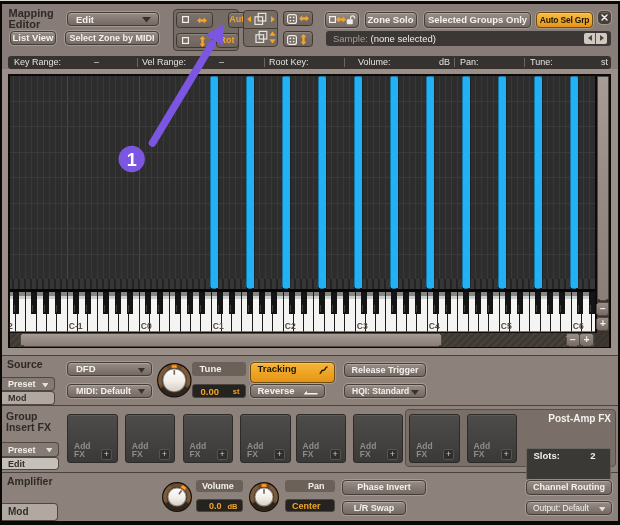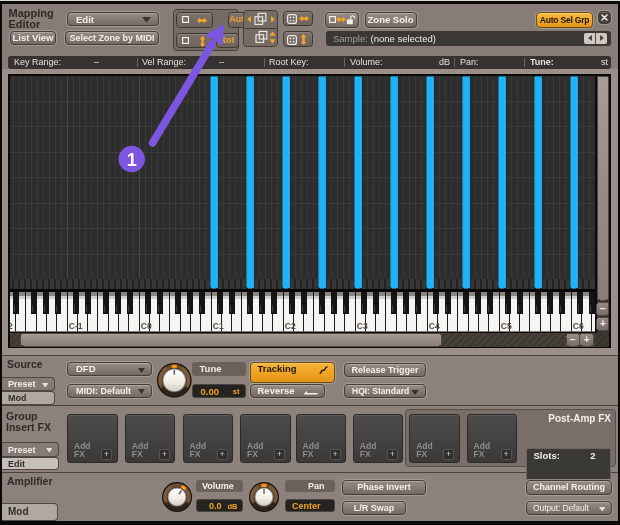--- a/index.html
+++ b/index.html
@@ -73,20 +73,21 @@
     </div>
     <div class="btn" style="left:325px;top:11.5px;width:34px;height:16.5px;line-height:14px;"><svg width="7" height="7" viewBox="0 0 7 7" style="display:inline-block;vertical-align:middle">
         <rect x="0.6" y="0.6" width="5.8" height="5.8" fill="none" stroke="#f2efec" stroke-width="1.2"></rect>
       </svg><svg width="10" height="7" viewBox="0 0 10 7" style="display:inline-block;vertical-align:middle">
         <path d="M0 3.5 L3.2 0.6 V2.3 H6.8 V0.6 L10 3.5 L6.8 6.4 V4.7 H3.2 V6.4 Z" fill="#f2a42c"></path>
       </svg><svg width="10" height="10" viewBox="0 0 10 10" style="display:inline-block;vertical-align:middle">
         <path d="M4.6 4.2 V2.8 A2 2 0 0 1 8.6 2.8 V3.6" fill="none" stroke="#efece8" stroke-width="1.2"></path>
         <rect x="0.8" y="4.2" width="6" height="5" rx="0.8" fill="#efece8"></rect>
       </svg></div>
     <div class="btn" style="left:364.5px;top:11.5px;width:52px;height:16px;line-height:14px;">Zone Solo</div>
+    <div class="btn" style="left:424px;top:11.5px;width:107px;height:16px;line-height:14px;">Selected Groups Only</div>
     <div class="btn" style="left:536px;top:11.5px;width:57px;height:16px;line-height:14px;font-size:8.5px;letter-spacing:-0.2px;background:linear-gradient(180deg,#f7bb45 0%,#f0a828 55%,#e3941a 100%);color:#1d1508;border-color:#6b4e10;">Auto Sel Grp</div>
     <div class="btn" style="left:597.5px;top:10.5px;width:13px;height:13px;background:#474039;">
       <svg width="7" height="7" viewBox="0 0 7 7" style="position:absolute;left:2.5px;top:2.5px">
         <path d="M1 1 L6 6 M6 1 L1 6" stroke="#f0ede9" stroke-width="1.5" stroke-linecap="round"></path>
       </svg>
     </div>
     <div class="abs" style="left:326px;top:31px;width:284.5px;height:15px;background:#3b3734;border-radius:3px;color:#a39d96;font-size:9.5px;line-height:15px;"><span style="margin-left:7px;">Sample:</span> <span style="color:#f1eeeb;">(none selected)</span><span style="position:absolute;right:14.9px;top:2.2px;width:11.4px;height:10.6px;background:#cfc9c2;border-radius:2px 0 0 2px;border-right:1px solid #55504a;">
         <svg width="4" height="6" viewBox="0 0 4 6" style="position:absolute;left:3.5px;top:2.3px">
           <path d="M4 0 V6 L0 3 Z" fill="#4a453f"></path>
         </svg>
@@ -94,24 +95,24 @@
         <svg width="4" height="6" viewBox="0 0 4 6" style="position:absolute;left:4px;top:2.3px">
           <path d="M0 0 V6 L4 3 Z" fill="#4a453f"></path>
         </svg>
       </span></div>
     <div class="abs" style="left:8px;top:56px;width:603px;height:12.5px;background:#36322f;border-radius:3px;color:#e6e2de;font-size:9px;line-height:12.5px;">
       <span style="position:absolute;left:6px;">Key Range:</span>
       <span style="position:absolute;left:86px;">–</span>
       <span style="position:absolute;left:134px;">Vel Range:</span>
       <span style="position:absolute;left:211px;">–</span>
       <span style="position:absolute;left:261px;">Root Key:</span>
-      <span style="position:absolute;left:342px;">Volume:</span>
+      <span style="position:absolute;left:350px;">Volume:</span>
       <span style="position:absolute;left:431px;">dB</span>
       <span style="position:absolute;left:452px;">Pan:</span>
-      <span style="position:absolute;left:522px;font-weight:bold;">Tune:</span>
+      <span style="position:absolute;left:522px;">Tune:</span>
       <span style="position:absolute;left:593px;">st</span>
       <span style="position:absolute;left:129px;top:2px;width:1px;height:8.5px;background:#6b6661;"></span>
       <span style="position:absolute;left:256px;top:2px;width:1px;height:8.5px;background:#6b6661;"></span>
       <span style="position:absolute;left:336px;top:2px;width:1px;height:8.5px;background:#6b6661;"></span>
       <span style="position:absolute;left:446px;top:2px;width:1px;height:8.5px;background:#6b6661;"></span>
       <span style="position:absolute;left:516px;top:2px;width:1px;height:8.5px;background:#6b6661;"></span>
     </div>
     <svg width="603" height="274" viewBox="0 0 603 274" style="position:absolute;left:7.5px;top:74px" shape-rendering="crispEdges">
       <rect x="0" y="0" width="603" height="274" fill="#0d0a08"></rect>
       <rect x="1.5" y="1.5" width="585.5" height="213.0" fill="#2d2d2d"></rect>

